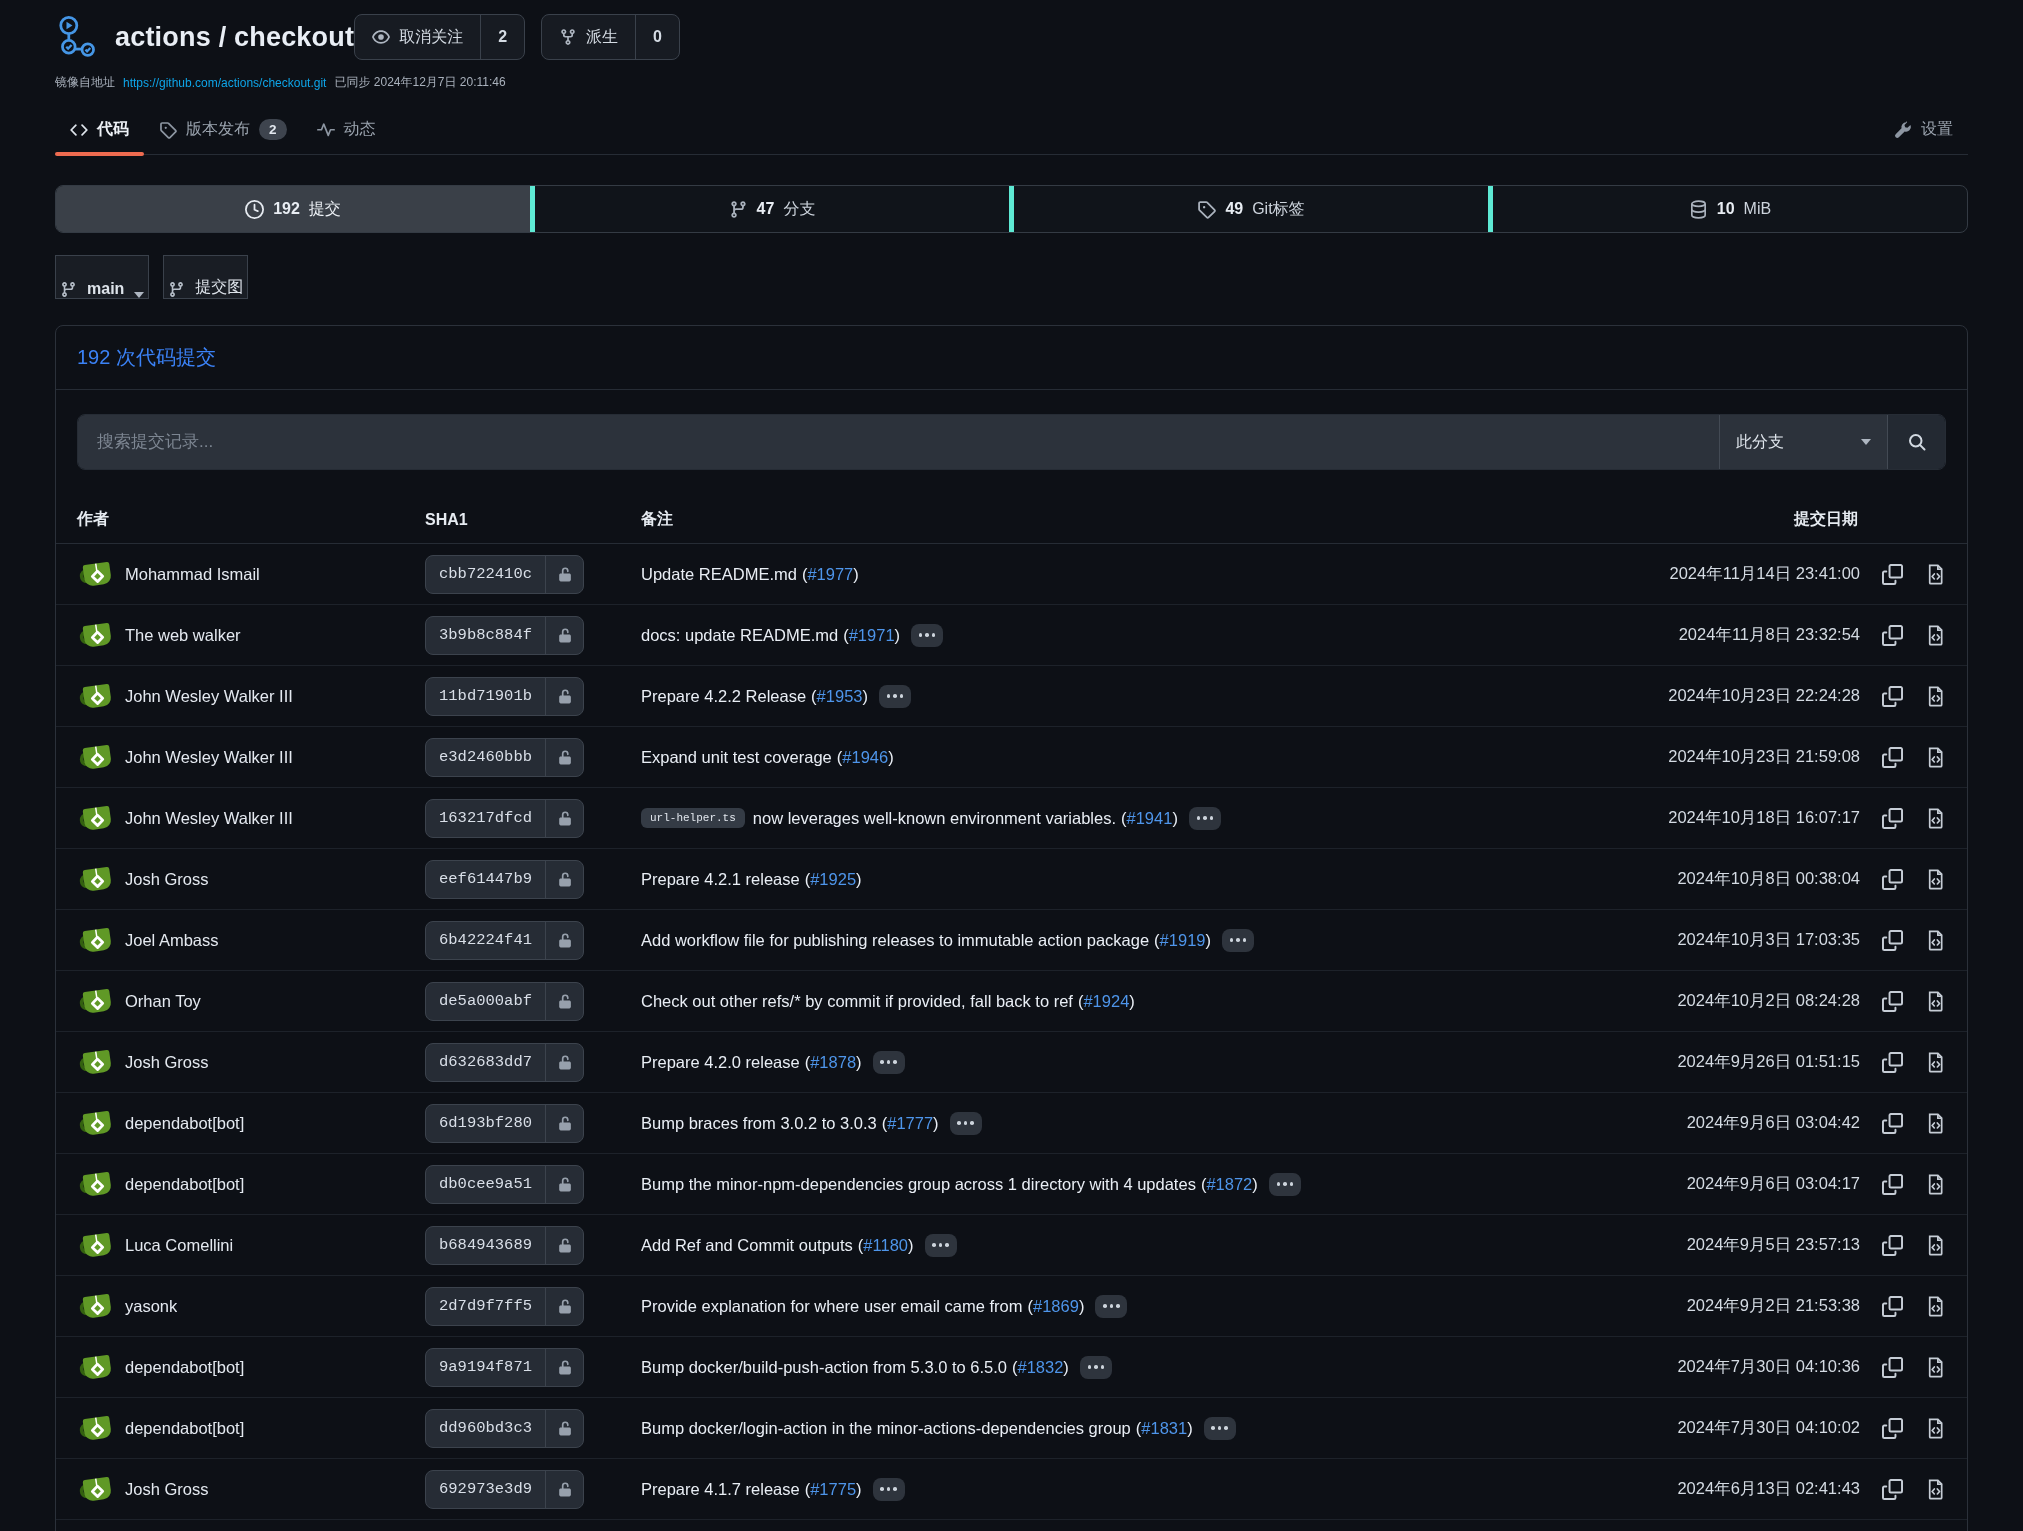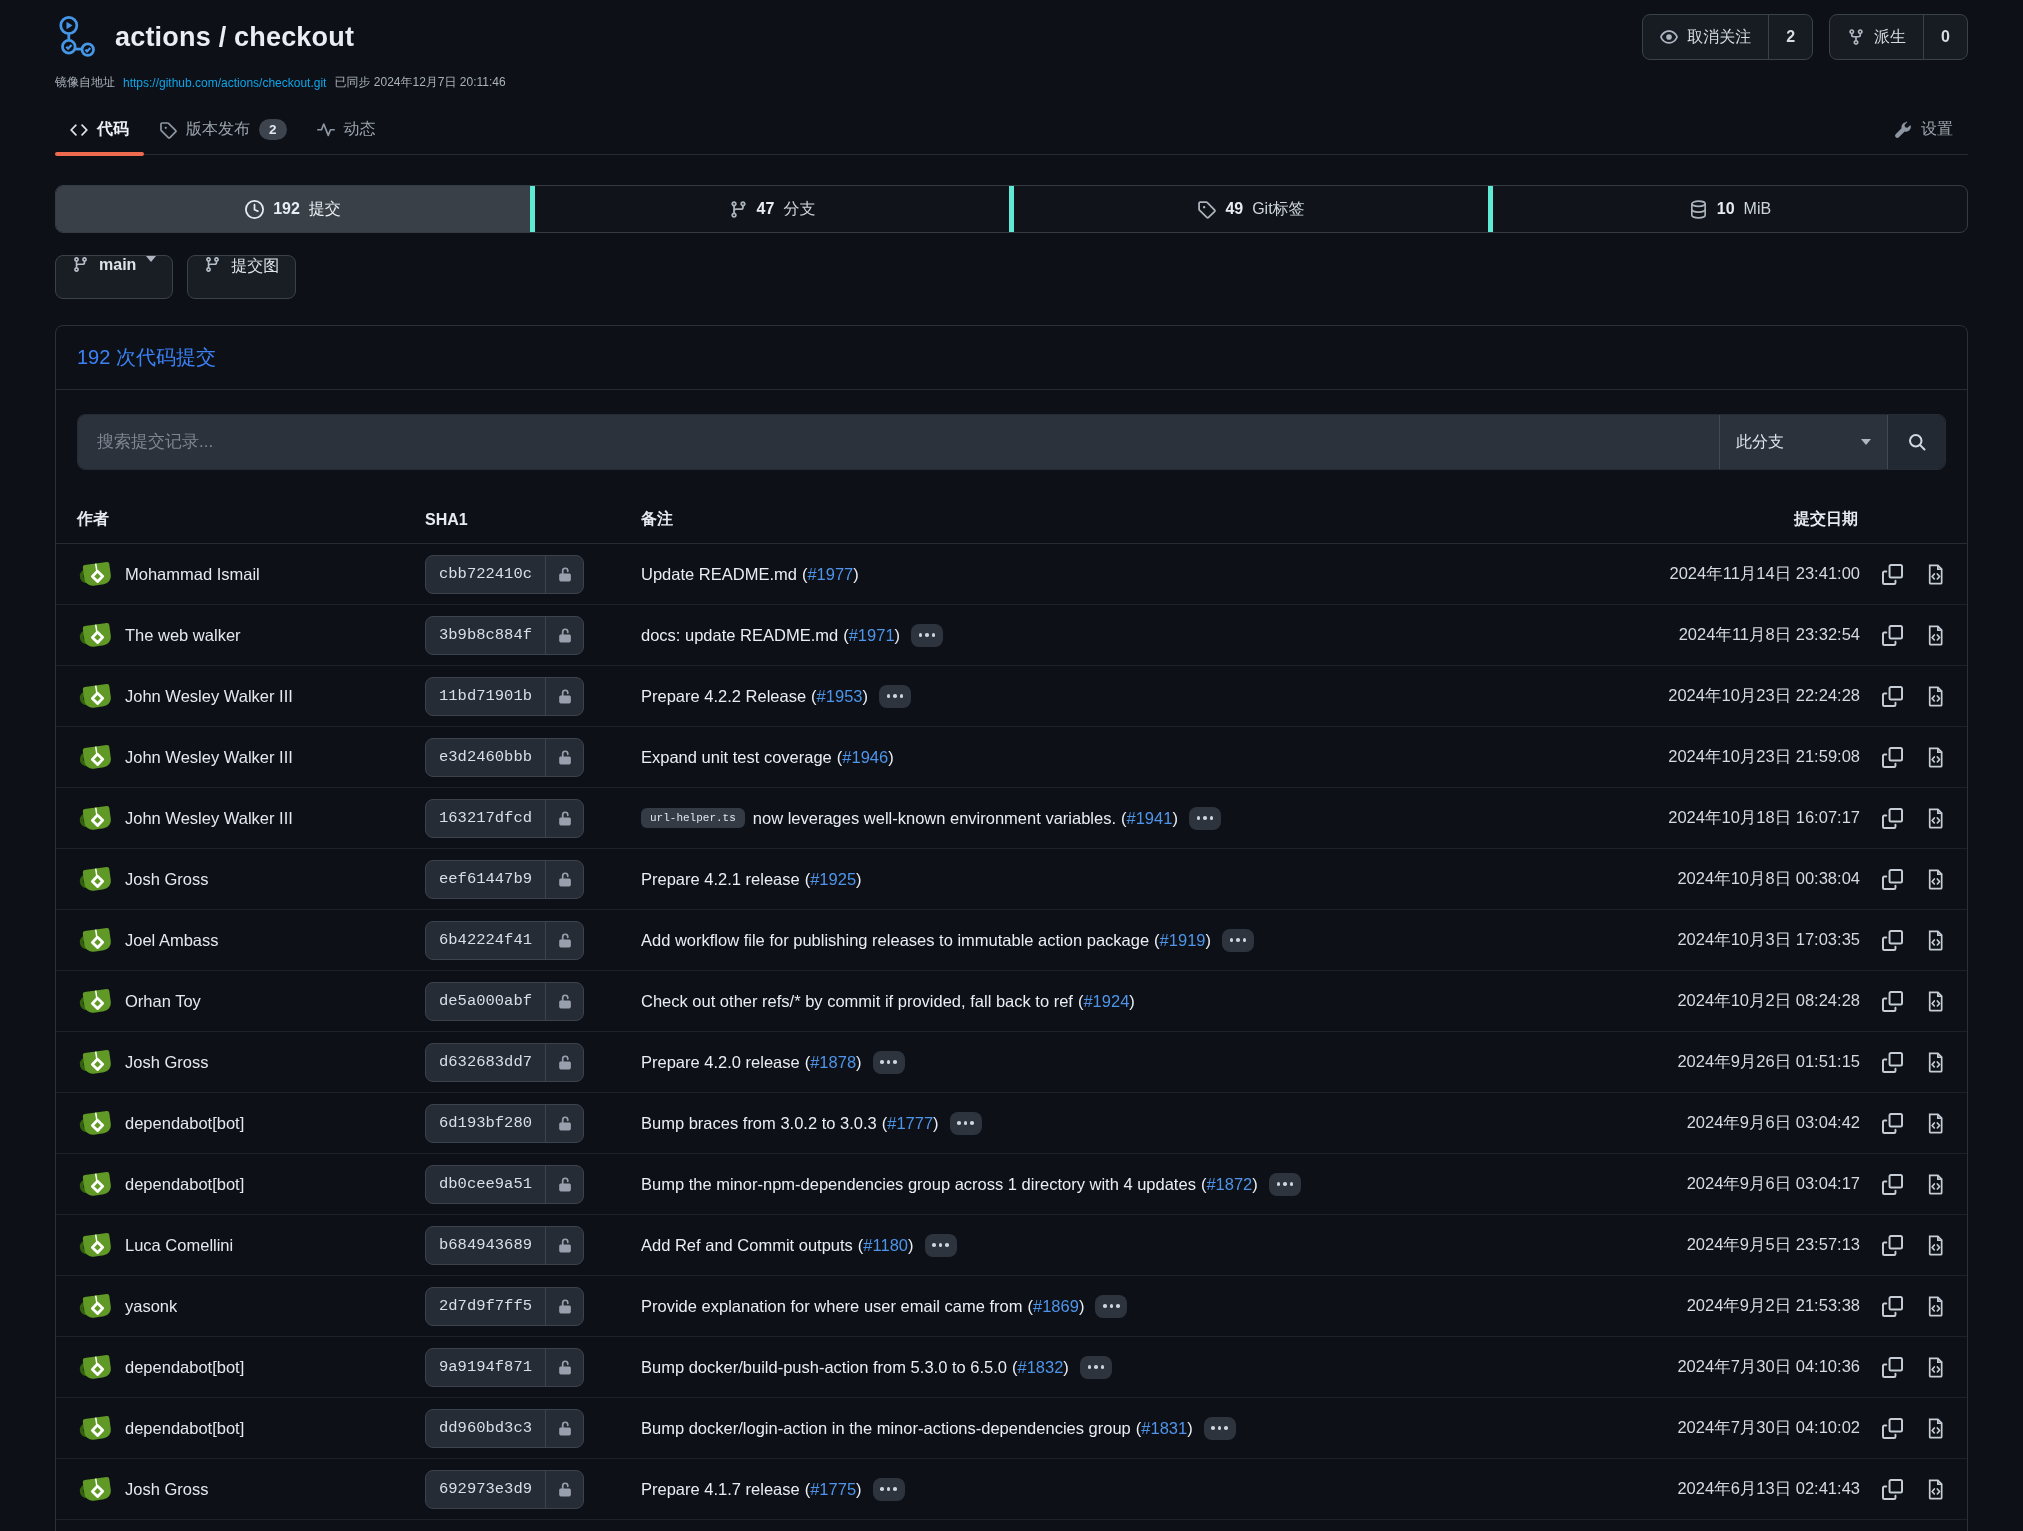--- a/index.html
+++ b/index.html
@@ -6,21 +6,21 @@
   html,body { width:2023px; height:1531px; overflow:hidden; }
   body {
     background:#0d1016;
     color:#dbe2ea;
     font-family:"Liberation Sans","DejaVu Sans",sans-serif;
     font-size:16px;
   }
   .page { width:1913px; margin:0 auto; padding-top:14px; }
 
   
-  .top-header { display:flex; align-items:center; justify-content:space-between; }
+  .top-header { display:flex; align-items:center; }
   .repo-title-wrap { display:flex; align-items:center; gap:14px; }
   .repo-logo { width:46px; height:46px; display:flex; align-items:center; justify-content:center; }
   .repo-title { font-size:27px; font-weight:bold; color:#e9eef5; letter-spacing:.2px; }
   .hdr-btns { display:flex; gap:16px; }
   .split-btn { display:flex; align-items:stretch; height:46px; background:#171b22; border:1px solid #3a414b;
                border-radius:8px; overflow:hidden; cursor:pointer; }
   .split-btn .seg { display:flex; align-items:center; gap:9px; padding:0 17px; font-size:16px; color:#d5dce4; }
   .split-btn .seg.count { border-left:1px solid #3a414b; font-weight:bold; }
   .split-btn svg { color:#aeb6c1; }
 
@@ -47,22 +47,22 @@
   .stat { flex:1; display:flex; align-items:center; justify-content:center; gap:9px;
           font-size:16px; color:#cdd4dd; border-right:5px solid #5eead4; cursor:pointer; }
   .stat:last-child { border-right:none; }
   .stat b { font-weight:bold; color:#e8edf3; }
   .stat svg { color:#aab2bd; }
   .stat.active { background:#3a4048; color:#eef2f7; }
   .stat.active svg { color:#e6ebf1; }
 
   
   .branch-row { margin-top:22px; display:flex; gap:14px; }
-  .ctl-btn { display:flex; align-items:flex-start; gap:10px; height:44px; padding:0 16px;
-             background:#191d24; border:1px solid #3a414b; border-radius:8px; color:#dde3ea;
+  .ctl-btn { display:flex; align-items:flex-end; gap:10px; height:44px; padding:0 4px;
+             background:#191d24; border:1px solid #3a414b; border-radius:0; color:#dde3ea;
              font-size:16px; cursor:pointer; }
   .ctl-btn .bold { font-weight:bold; }
   .ctl-btn svg { color:#b7bfc9; }
   .caret { width:0; height:0; border-left:5px solid transparent; border-right:5px solid transparent;
            border-top:6px solid #aeb6c1; display:inline-block; }
 
   
   .panel { margin-top:26px; border:1px solid #2b313a; border-radius:8px; background:#0d1016; }
   .panel-title { padding:18px 21px; font-size:20px; color:#3b82f6; border-bottom:1px solid #262c35; }
 

